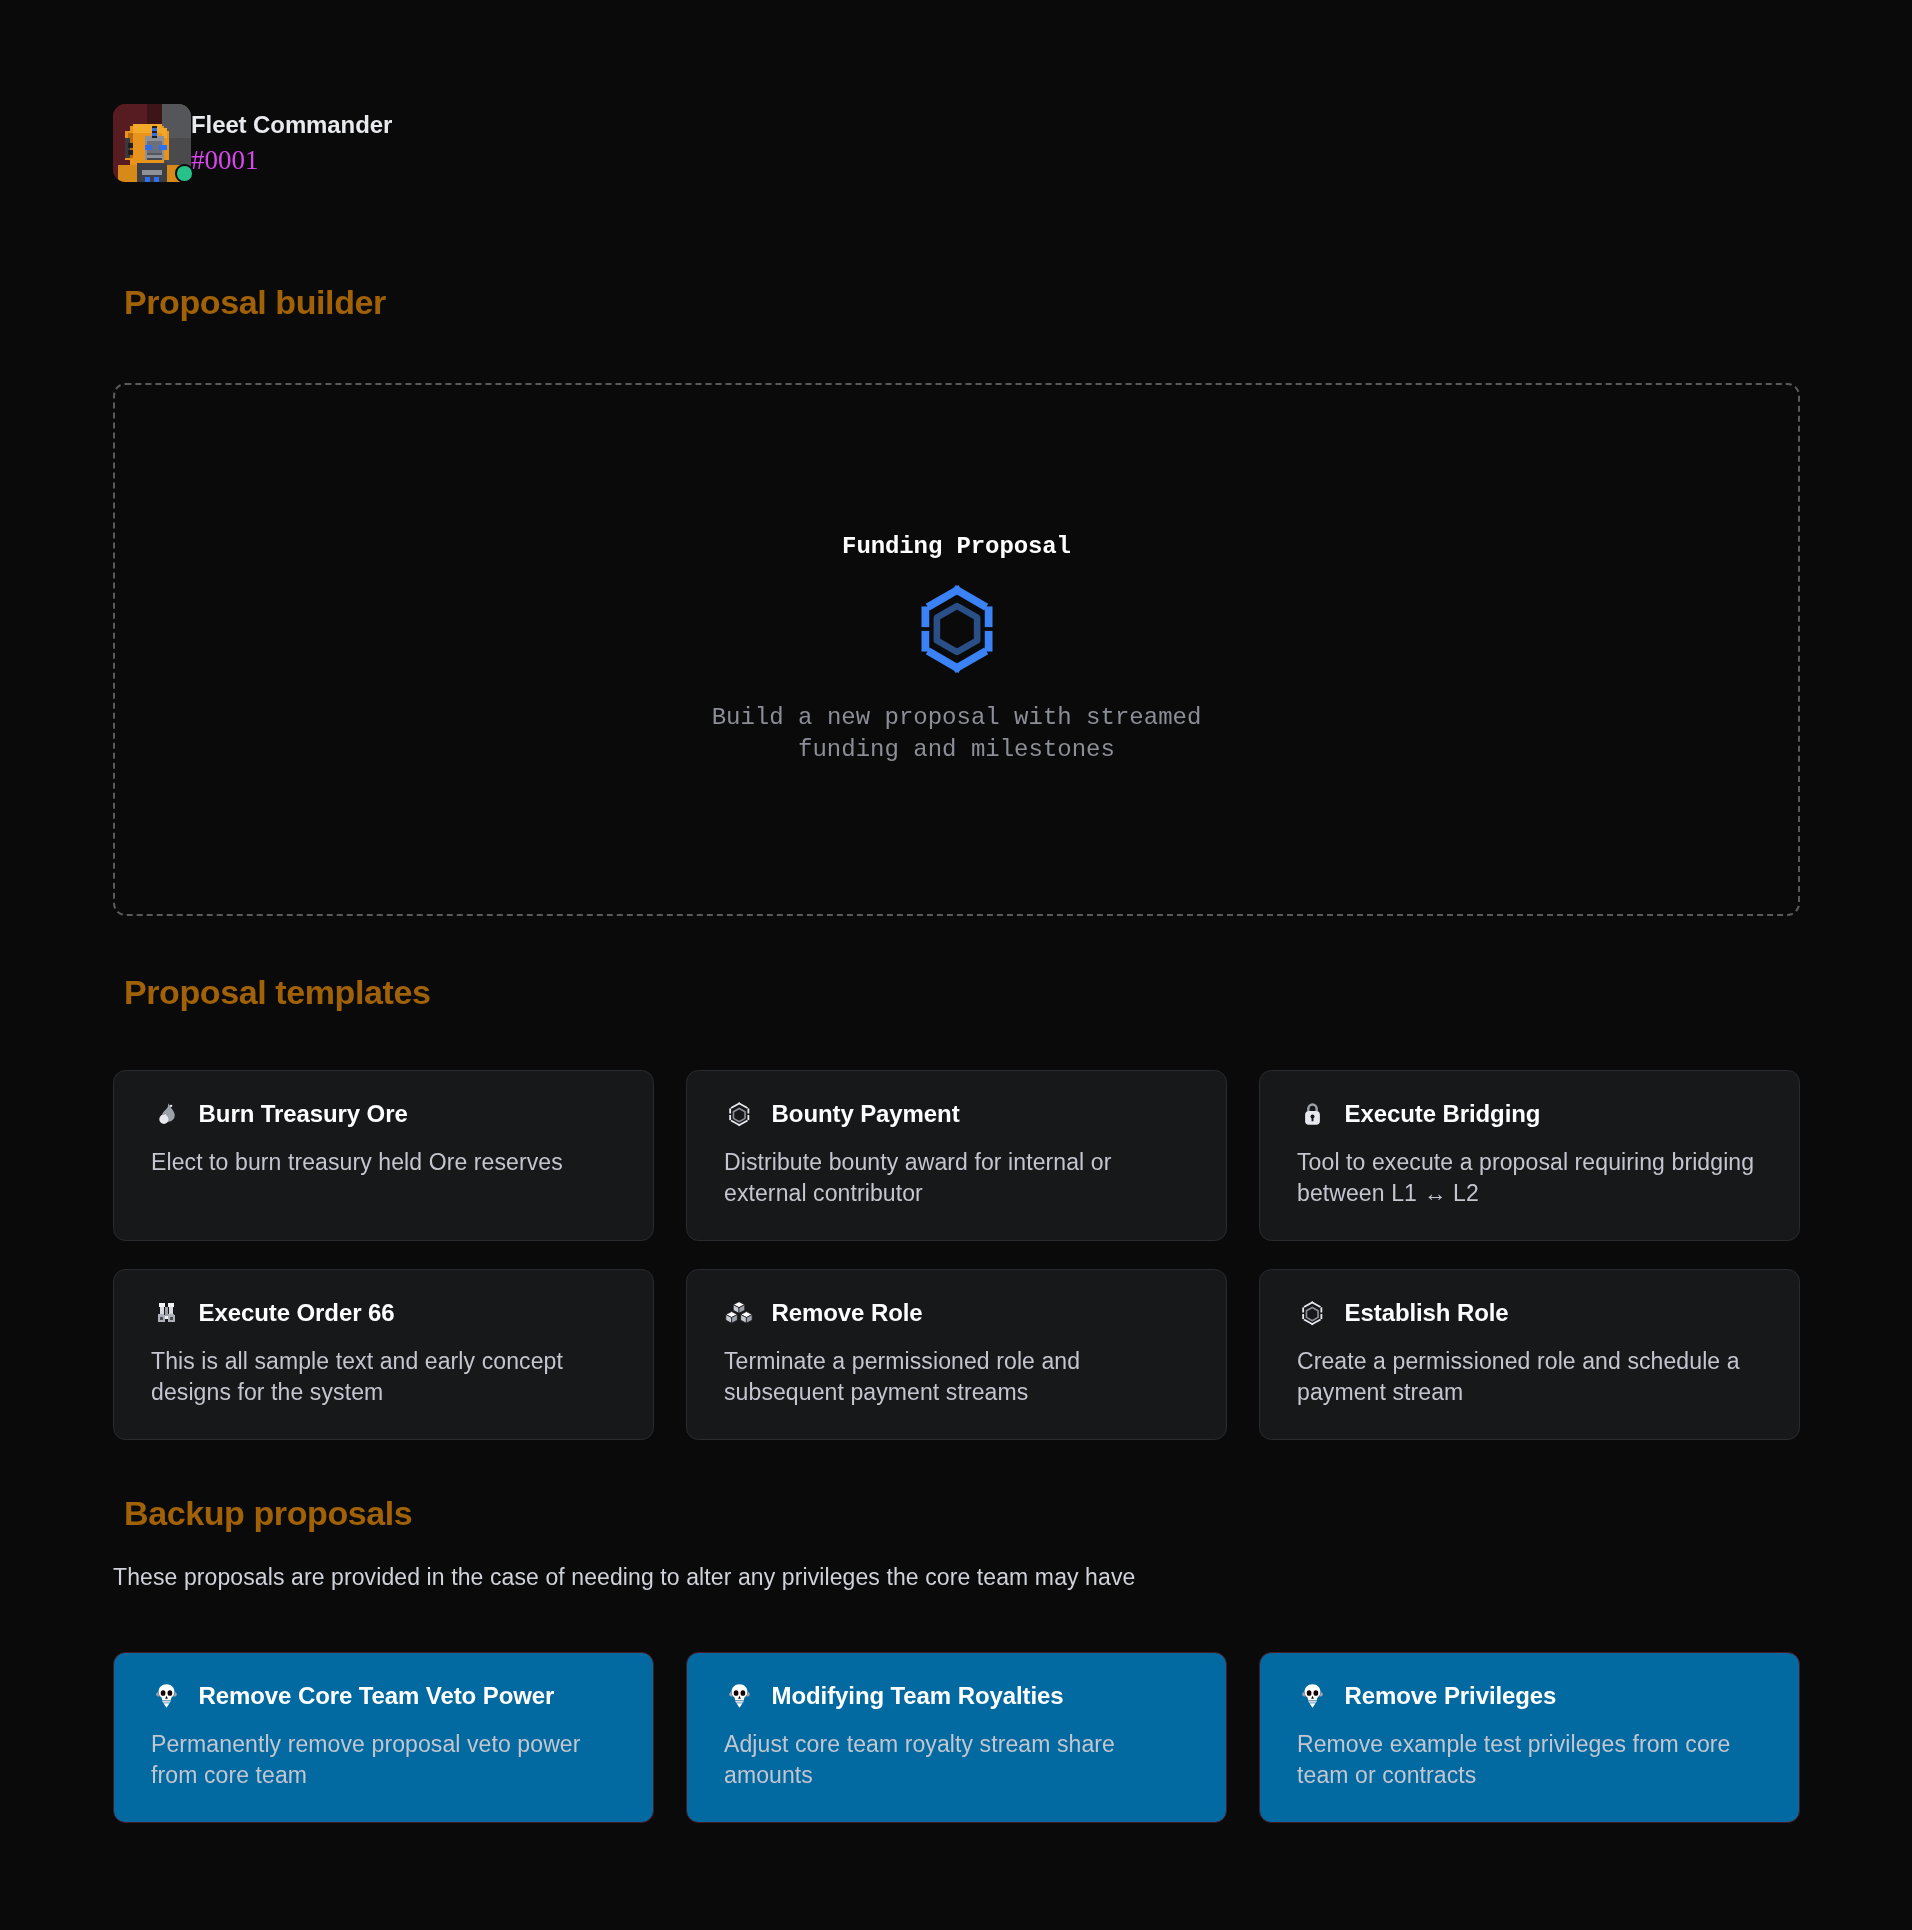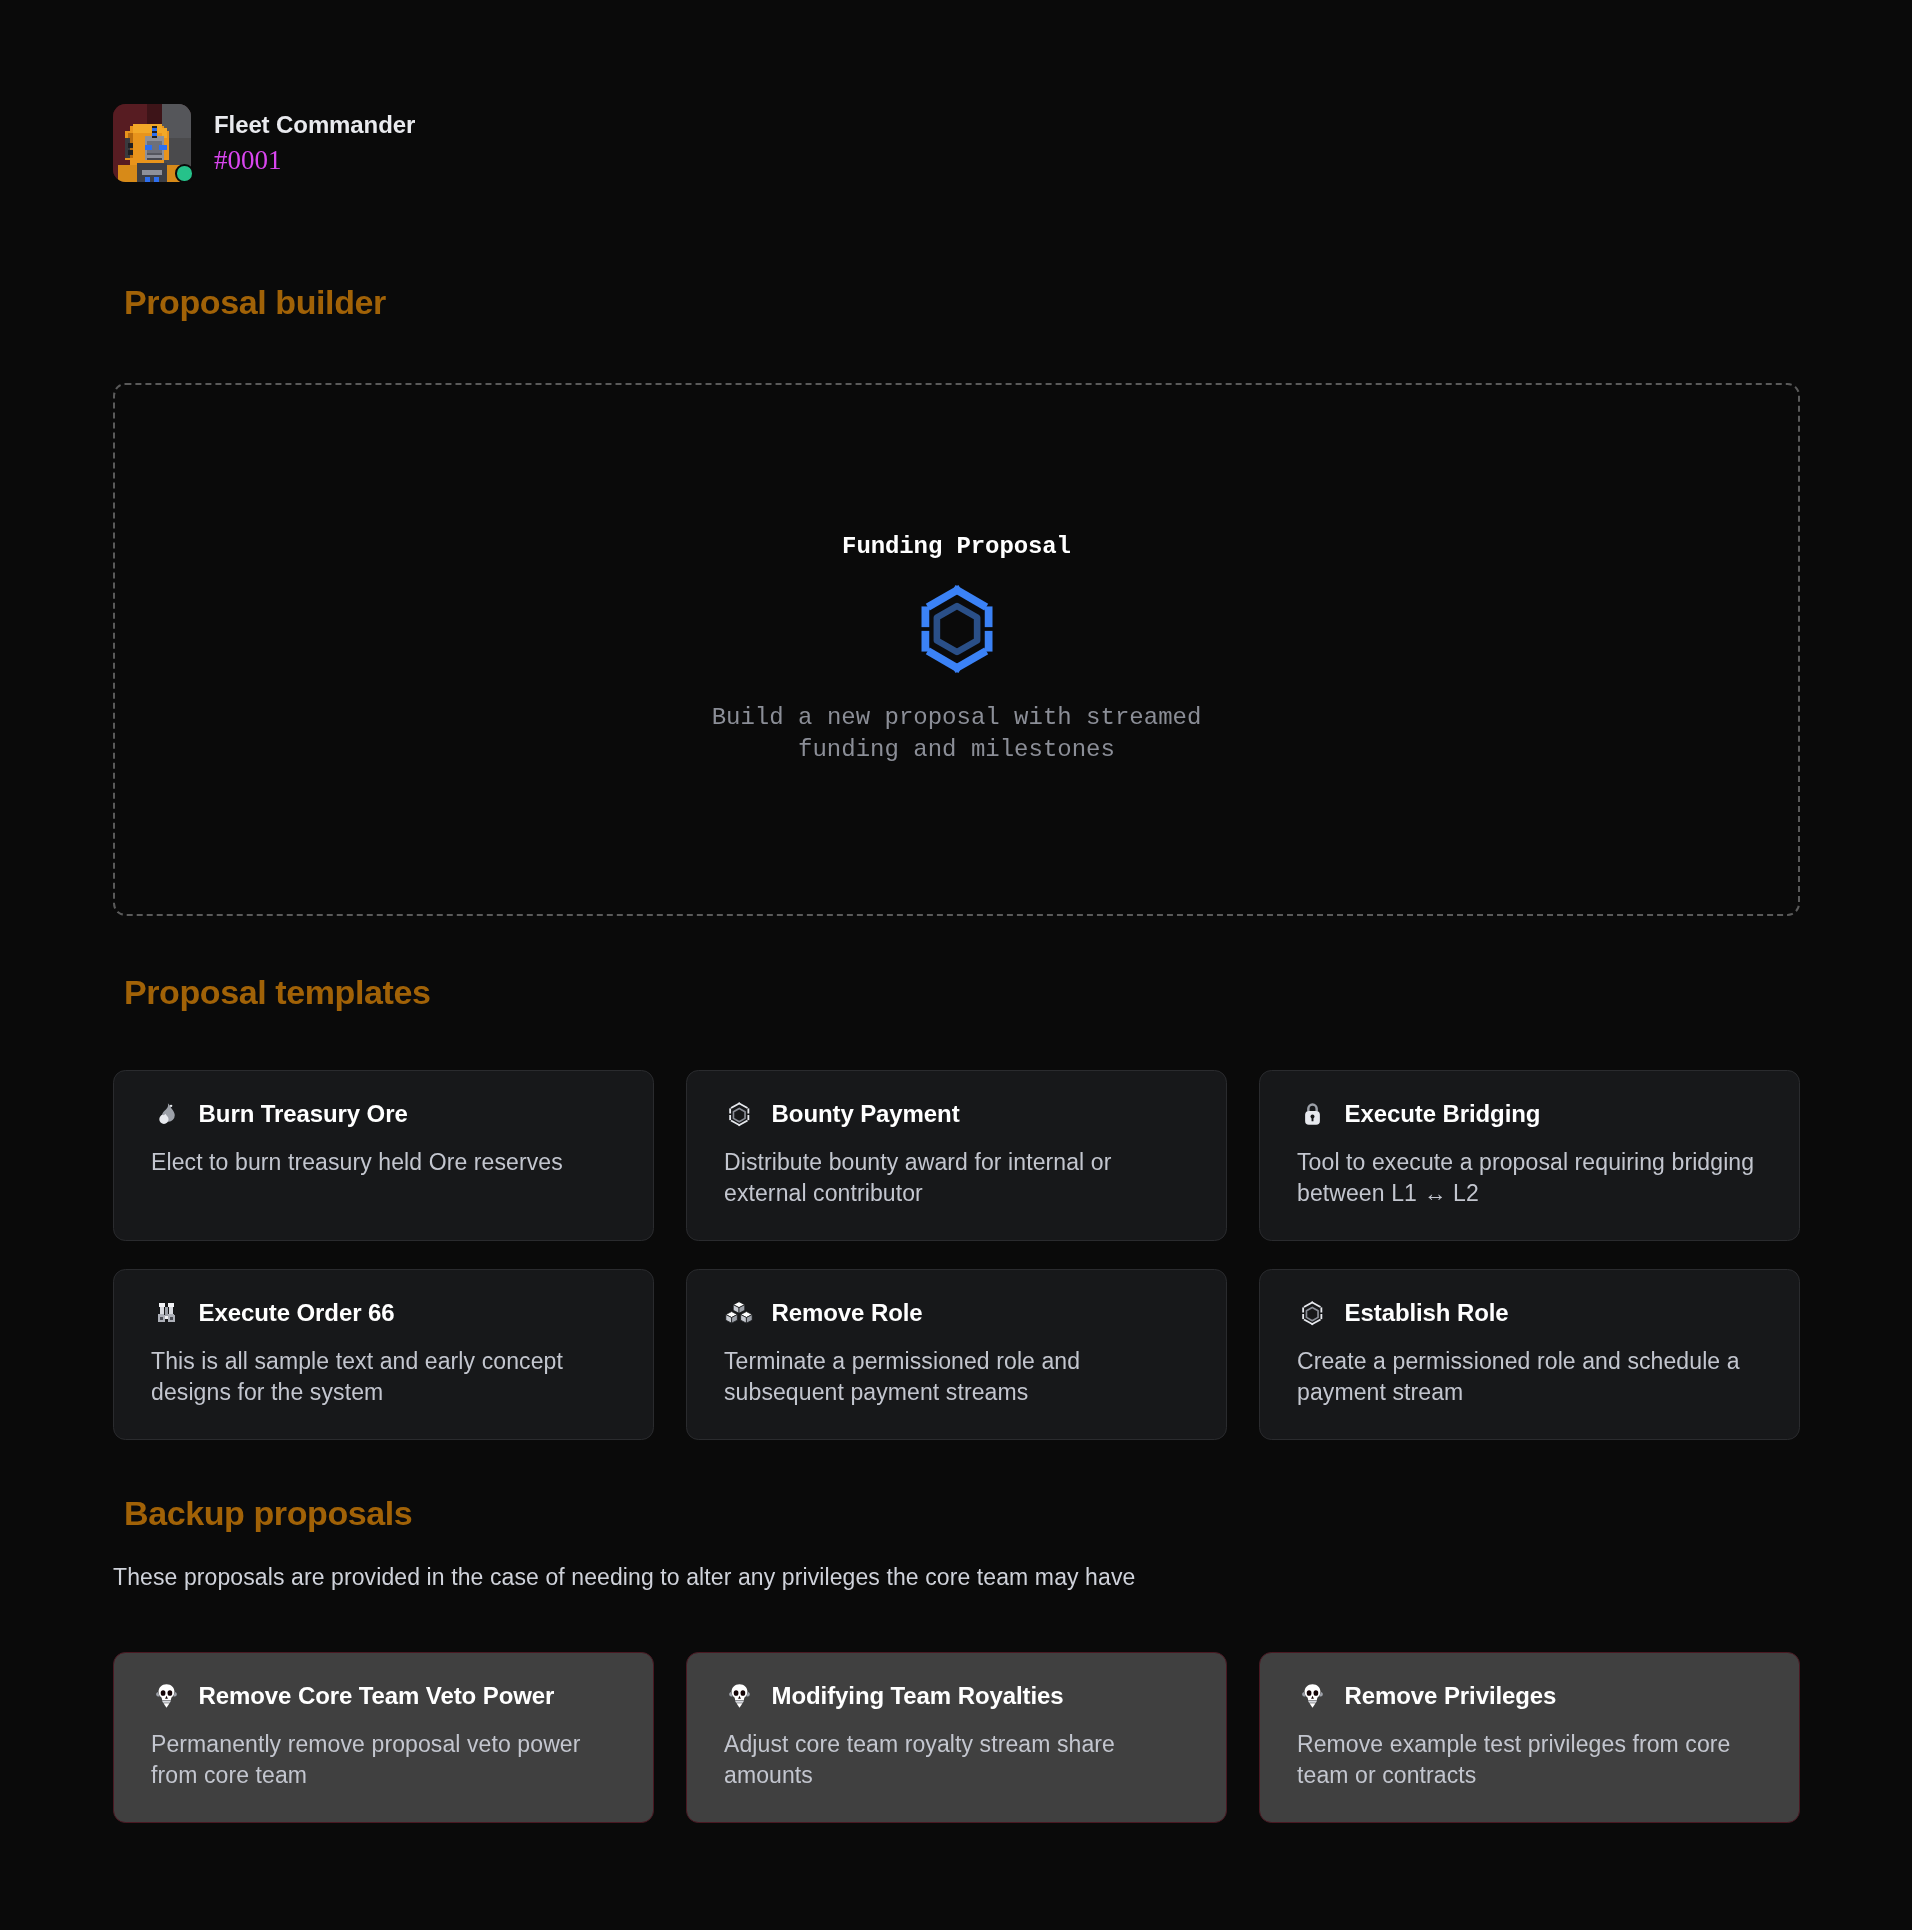--- a/index.html
+++ b/index.html
@@ -9,21 +9,21 @@
     background: #0a0a0a;
     font-family: "Liberation Sans", sans-serif;
     -webkit-font-smoothing: antialiased;
   }
   .page { width: 1913px; height: 1930px; position: relative; overflow: hidden; }
 
   
   .header {
     position: absolute;
     left: 113px; top: 104px;
-    display: flex; align-items: center; gap: 23px;
+    display: flex; align-items: center; 
   }
   .avatar-wrap { position: relative; width: 78px; height: 78px; flex: 0 0 auto; }
   .avatar {
     width: 78px; height: 78px; border-radius: 12.4px;
     overflow: hidden; position: relative; display: block;
     background: #3a1418;
   }
   .avatar svg { display: block; width: 78px; height: 78px; }
   .status-dot {
     position: absolute; right: -2.6px; bottom: -0.9px;
@@ -88,21 +88,21 @@
   #grid-backup    { top: 1652px; }
 
   .card {
     background: #17181a;
     border: 0.9px solid #2a2b2e;
     border-radius: 12.4px;
     padding: 28px 30px 30px 37px;
     min-height: 155px;
   }
   .card.danger {
-    background: #404040;
+    background: #0369a1;
     border: 0.9px solid #4a1822;
   }
   .card-head {
     display: flex; align-items: center; gap: 17.6px; margin-bottom: 17.6px;
   }
   .card-ico {
     width: 30px; height: 30px; flex: 0 0 30px;
     display: flex; align-items: center; justify-content: center;
   }
   .card-ico svg { display: block; }

